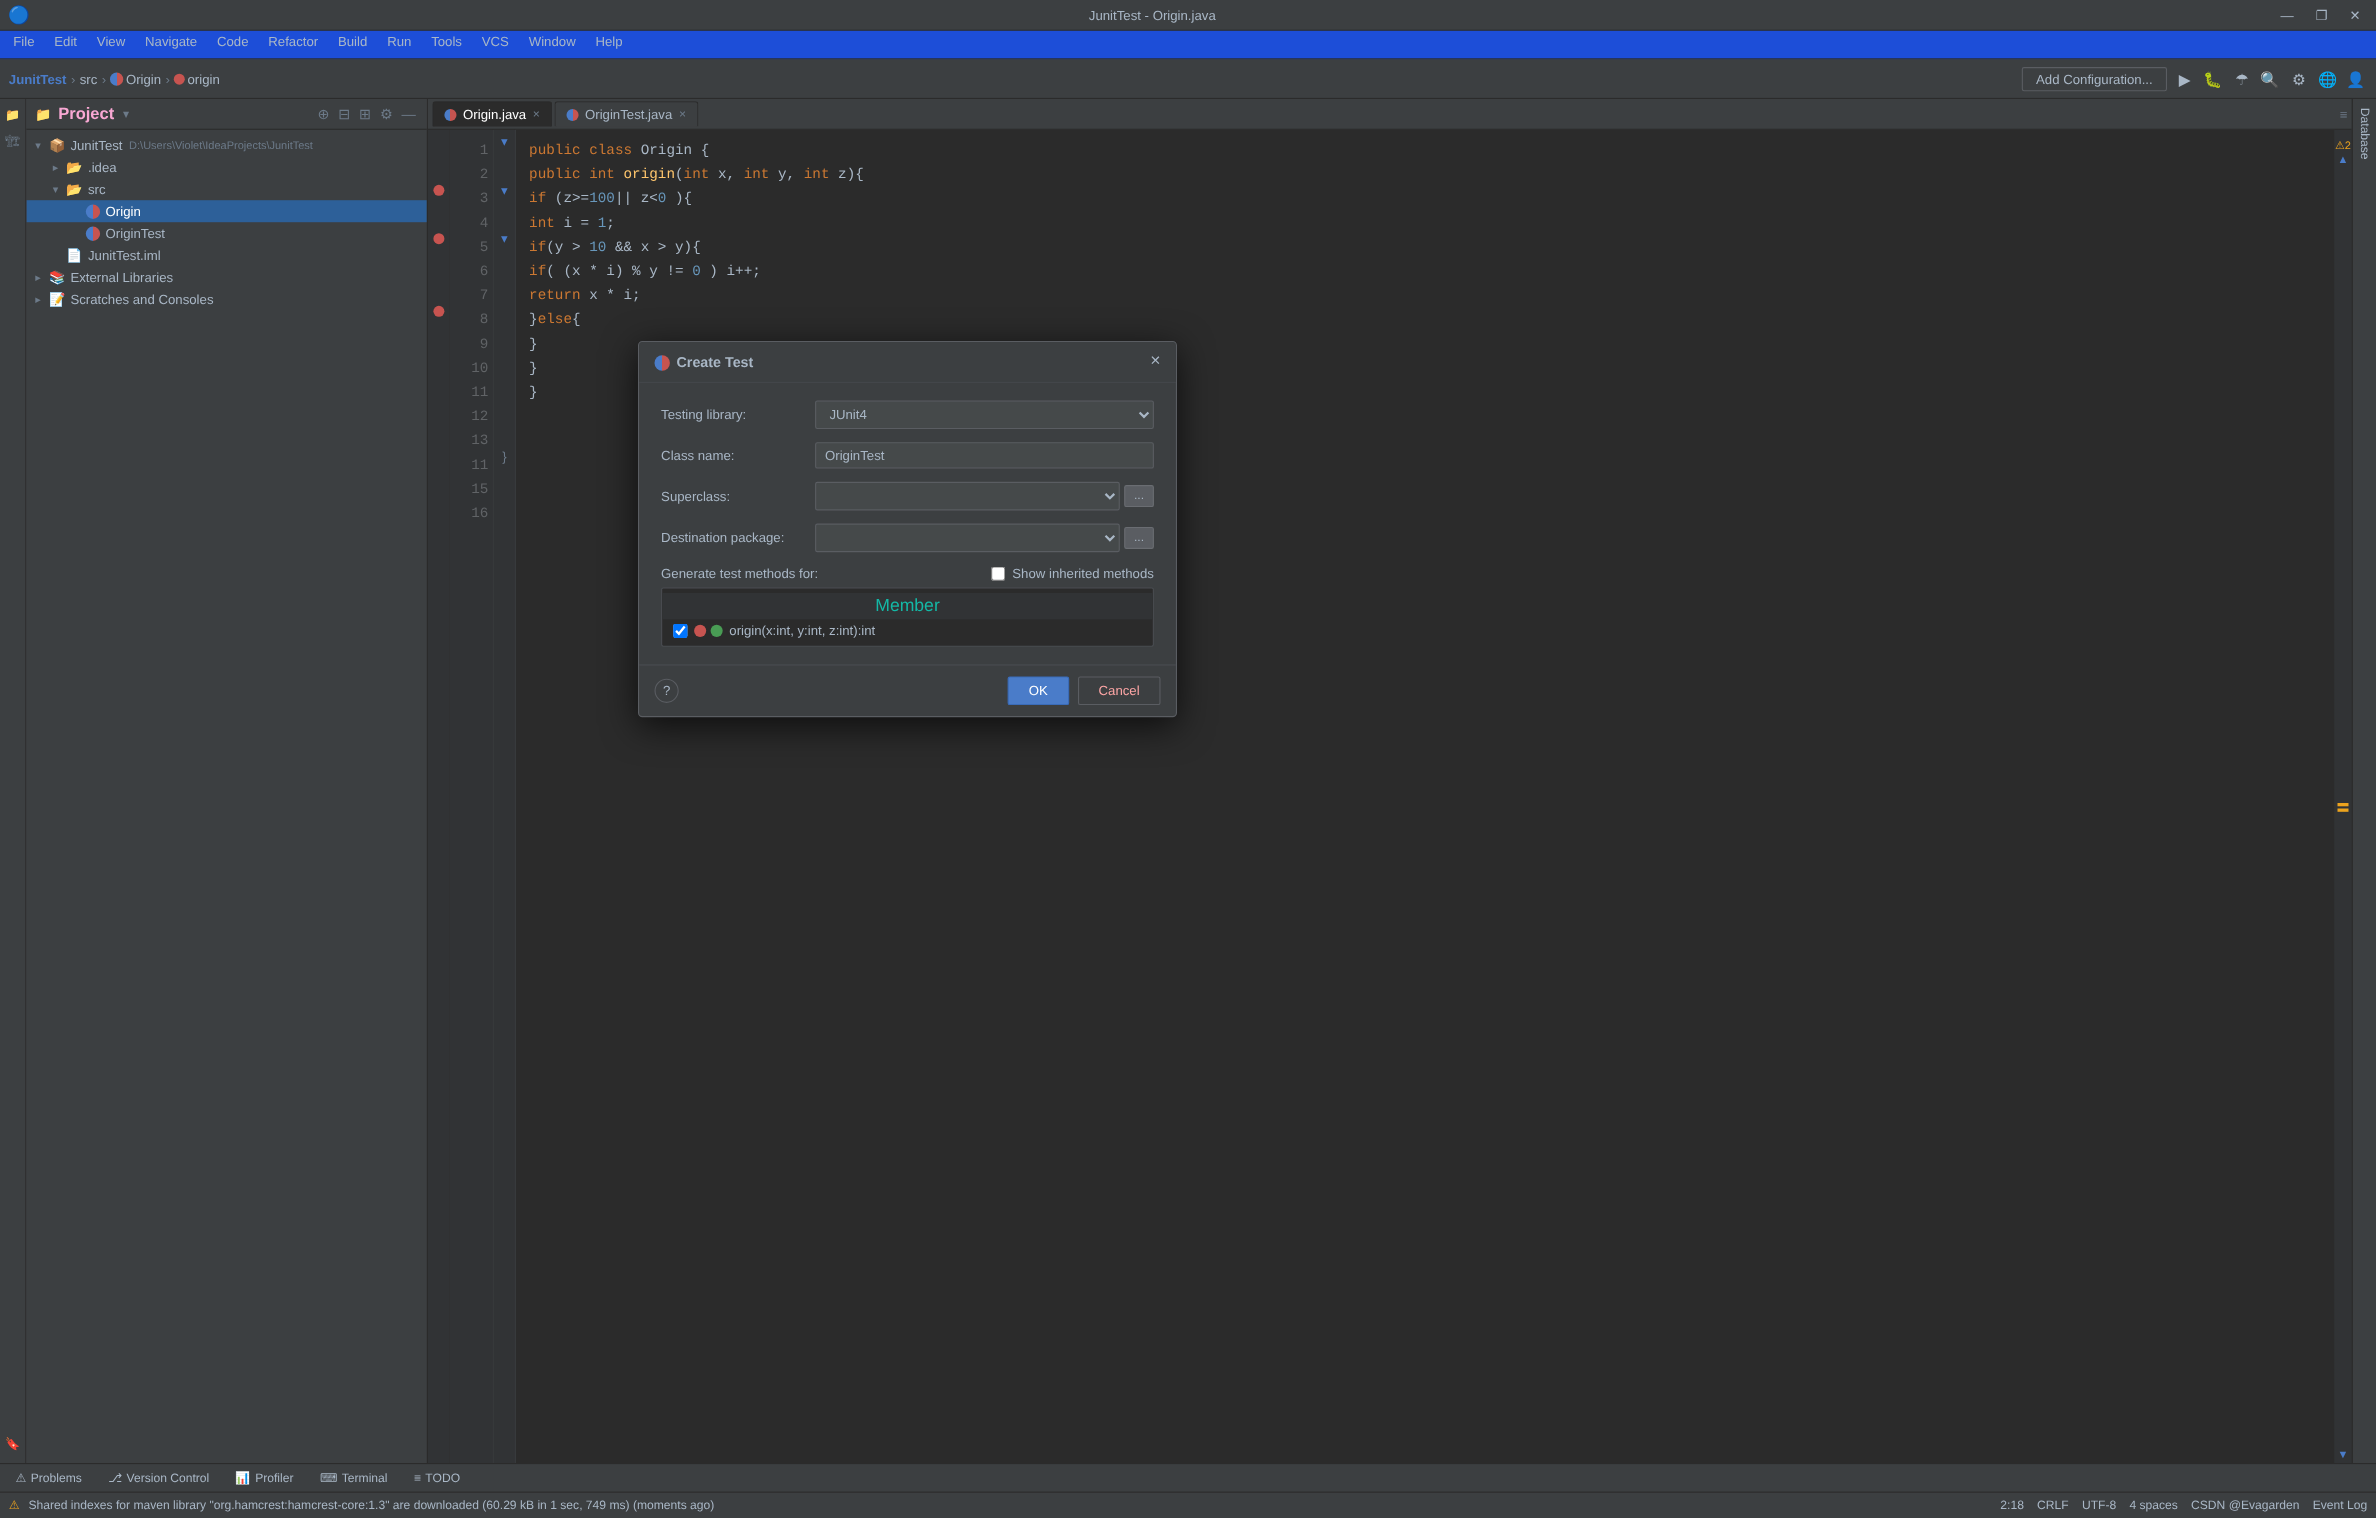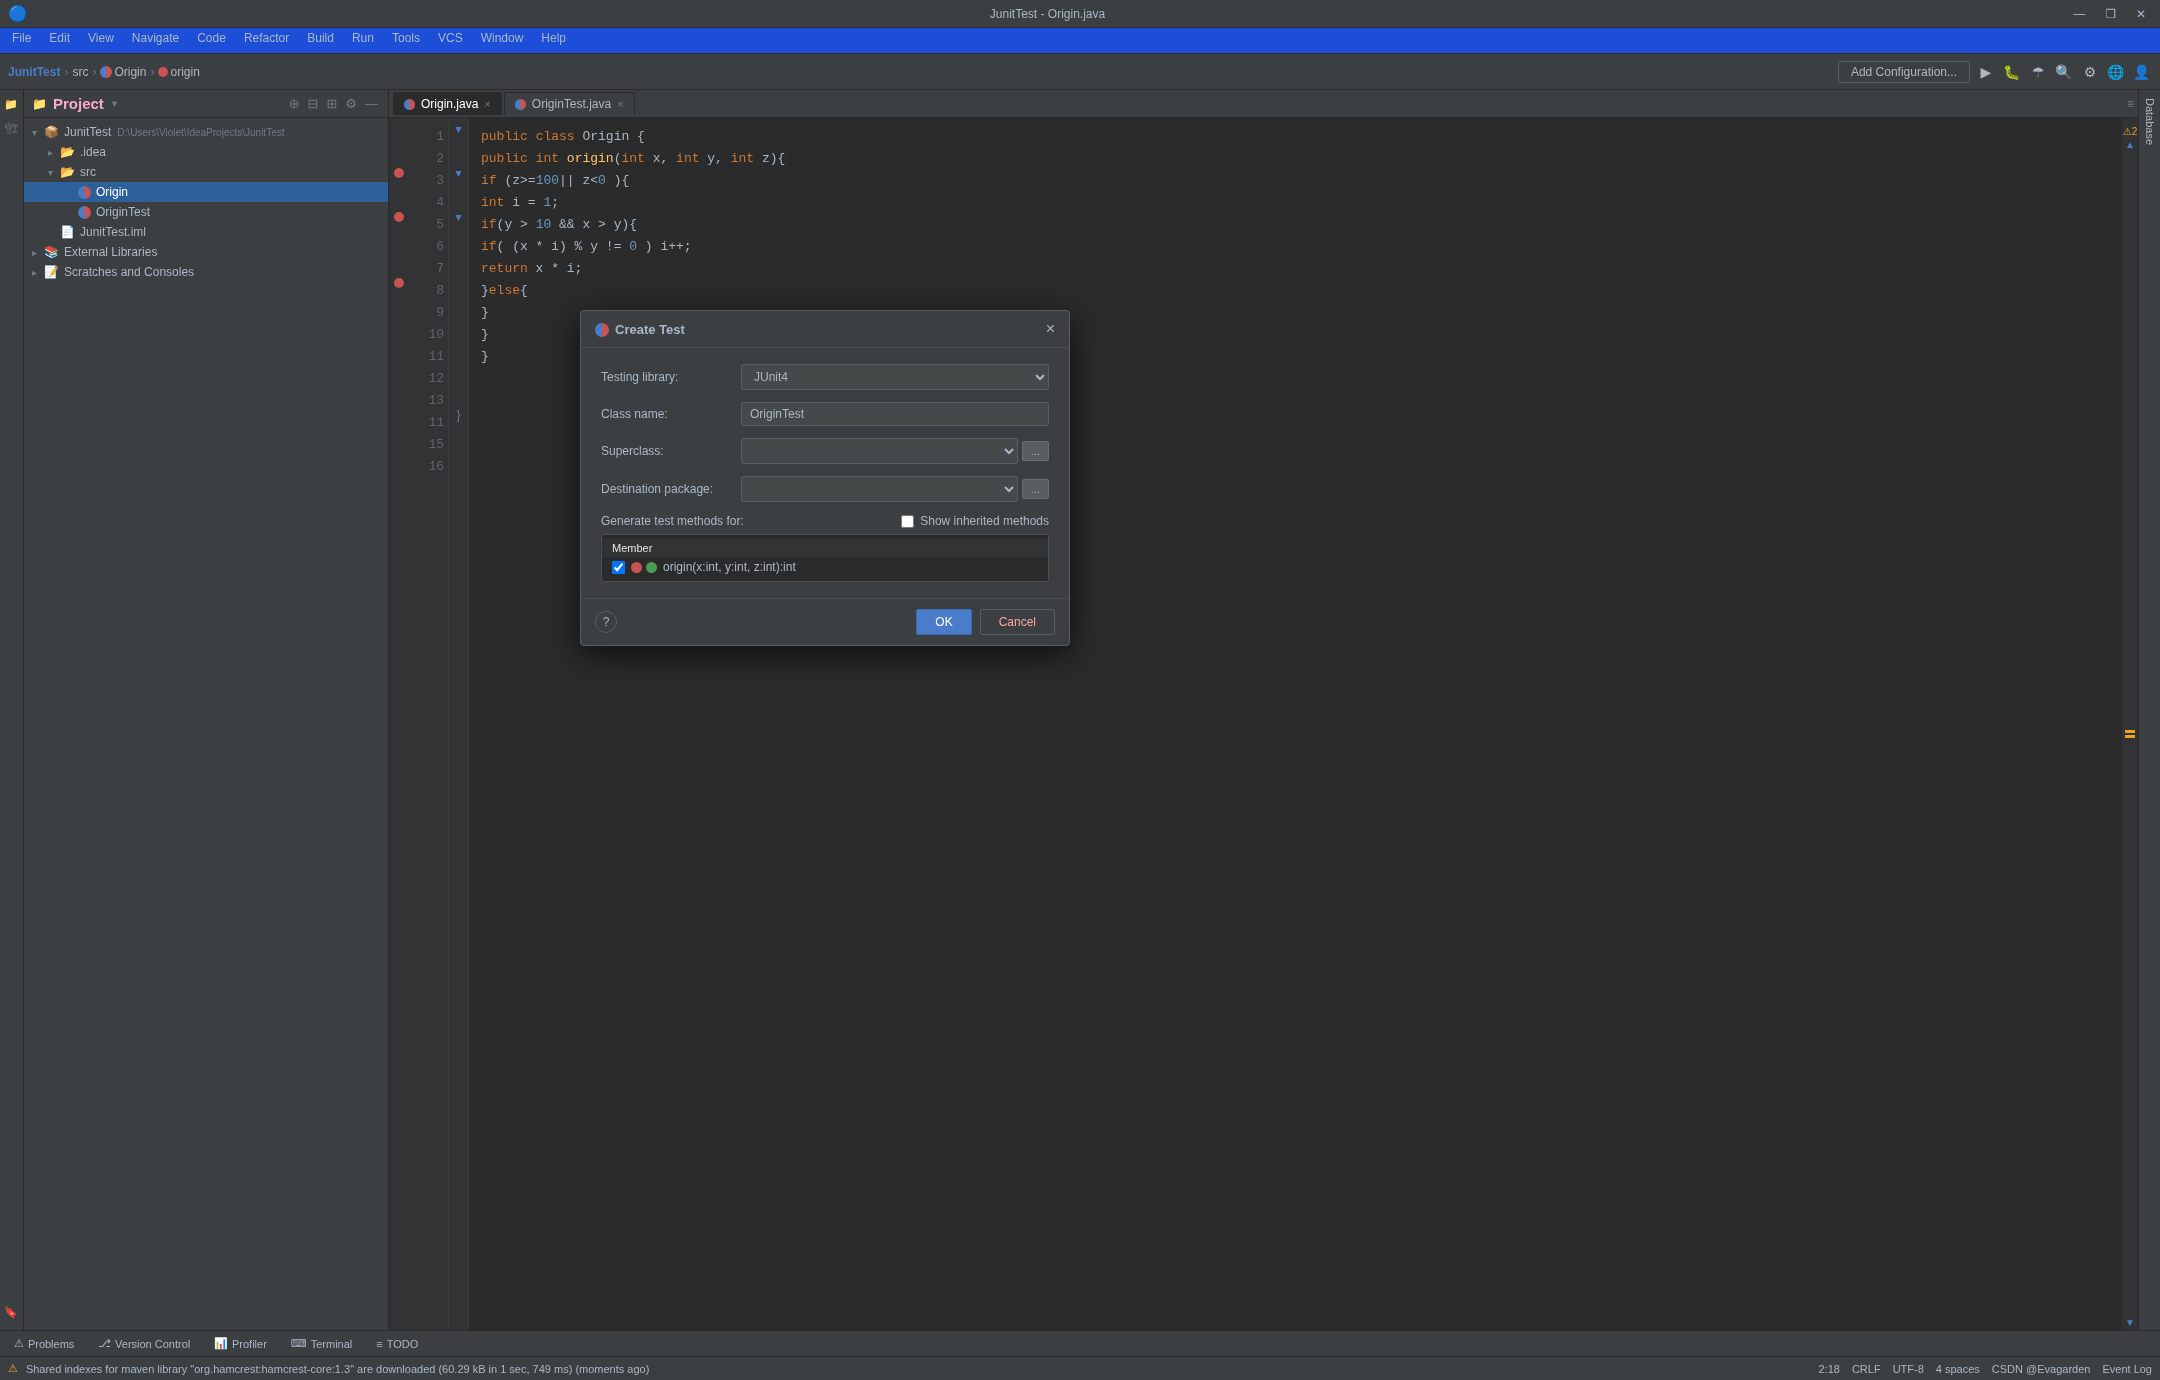--- a/index.html
+++ b/index.html
@@ -96,21 +96,21 @@
     .form-select-wrap { display: flex; align-items: center; gap: 4px; }
     .form-select { flex: 1; background: #45494a; border: 1px solid #5a5d62; color: #a9b7c6; padding: 4px 8px; font-size: 12px; border-radius: 2px; }
     .form-browse { background: #5a5d62; border: 1px solid #6a6d72; color: #a9b7c6; padding: 3px 8px; font-size: 11px; cursor: pointer; border-radius: 2px; }
     .generate-section { margin-top: 4px; }
     .generate-row { display: flex; align-items: center; margin-bottom: 4px; gap: 6px; }
     .checkbox-label { display: flex; align-items: center; gap: 6px; font-size: 12px; color: #a9b7c6; cursor: pointer; }
     .methods-section { margin-top: 8px; }
     .methods-header { display: flex; align-items: center; justify-content: space-between; margin-bottom: 6px; }
     .methods-label { font-size: 12px; color: #a9b7c6; }
     .methods-list { background: #2b2b2b; border: 1px solid #4a4d52; border-radius: 2px; padding: 4px 0; }
-    .method-header-row { display: flex; align-items: center; padding: 3px 10px; font-size: 11px; color: #e5e5e5; background: #313335; }
+    .method-header-row { display: flex; align-items: center; padding: 3px 10px; font-size: 16px; color: #14b8a6; background: #313335; justify-content: center; }
     .method-row { display: flex; align-items: center; padding: 3px 10px; font-size: 12px; color: #a9b7c6; }
     .method-icons { display: flex; align-items: center; gap: 4px; margin-right: 6px; }
     .dialog-footer { display: flex; align-items: center; justify-content: space-between; padding: 10px 14px; border-top: 1px solid #4a4d52; }
     .btn-ok { background: #4a7cc9; border: 1px solid #3a6cb9; color: #fff; padding: 5px 18px; font-size: 12px; cursor: pointer; border-radius: 2px; }
     .btn-cancel { background: #3c3f41; border: 1px solid #5a5d62; color: #fca5a5; padding: 5px 18px; font-size: 12px; cursor: pointer; border-radius: 2px; }
     .btn-help { background: transparent; border: 1px solid #5a5d62; color: #a9b7c6; width: 22px; height: 22px; font-size: 12px; cursor: pointer; border-radius: 50%; display: flex; align-items: center; justify-content: center; }
 
     
     .bp-area { width: 20px; background: #313335; display: flex; flex-direction: column; }
     .bp-slot { height: 22px; display: flex; align-items: center; justify-content: center; }

